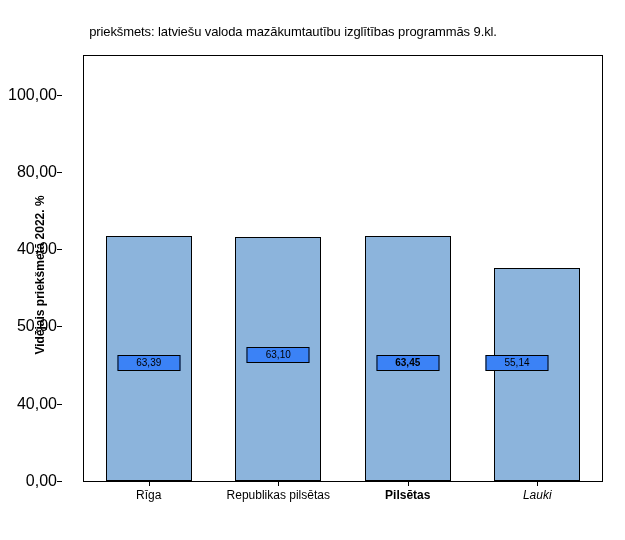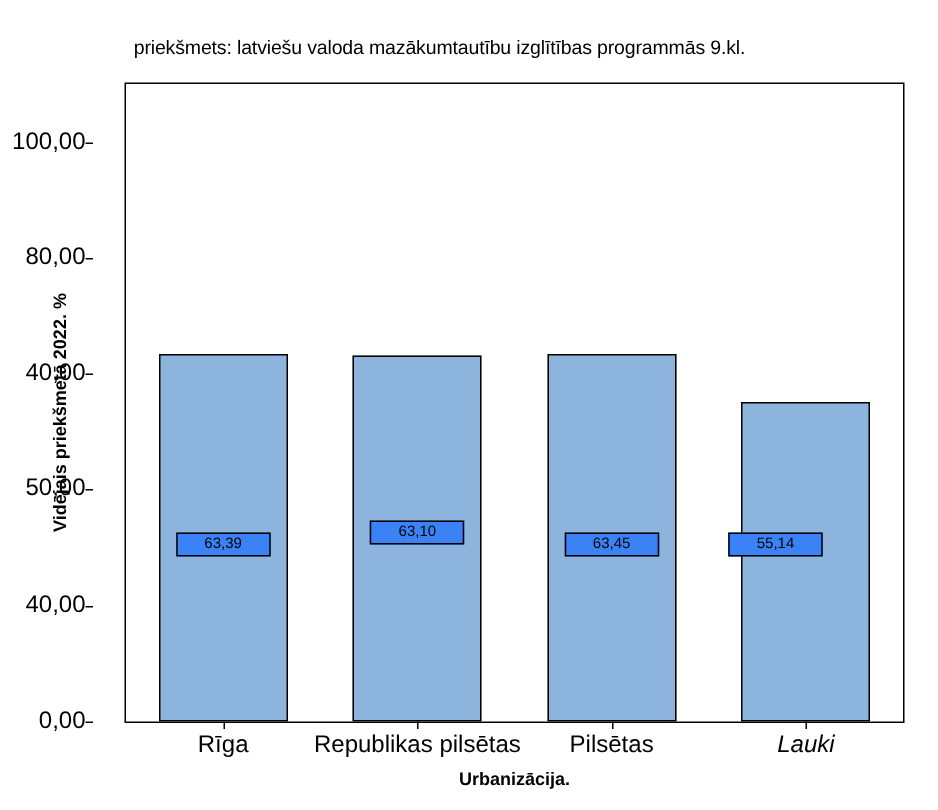--- a/index.html
+++ b/index.html
@@ -110,21 +110,21 @@
   .xtick-mark {
     position: absolute;
     bottom: -5px;
     width: 1px;
     height: 5px;
     background: #000000;
   }
   .xtick-label {
     position: absolute;
     top: 488px;
-    font-size: 16px;
+    font-size: 12px;
     color: #000000;
     text-align: center;
     transform: translateX(-50%);
     white-space: nowrap;
   }
   .xaxis-title {
     position: absolute;
     left: 83px;
     top: 512px;
     width: 520px;
@@ -145,21 +145,21 @@
 
   <div class="plot-frame">
     <div class="plot-inner" id="plot-inner">
         <div class="bar" style="left: 21.75px; width: 86px; height: 244.916px; background: rgb(140, 180, 220); border-color: rgb(0, 0, 0);"></div>
         <div class="bar-value" style="left: 64.75px; top: 307.159px;">63,39</div>
         <div class="xtick-mark" style="left: 64.75px;"></div>
         <div class="bar" style="left: 151.25px; width: 86px; height: 243.795px; background: rgb(140, 180, 220); border-color: rgb(0, 0, 0);"></div>
         <div class="bar-value" style="left: 194.25px; top: 299px;">63,10</div>
         <div class="xtick-mark" style="left: 194.25px;"></div>
         <div class="bar" style="left: 280.75px; width: 86px; height: 245.148px; background: rgb(140, 180, 220); border-color: rgb(0, 0, 0);"></div>
-        <div class="bar-value" style="left: 323.75px; top: 307.159px;">63,45</div>
+        <div class="bar-value" style="left: 323.75px; top: 307.159px; font-weight: bold;">63,45</div>
         <div class="xtick-mark" style="left: 323.75px;"></div>
         <div class="bar" style="left: 410.25px; width: 86px; height: 213.041px; background: rgb(140, 180, 220); border-color: rgb(0, 0, 0);"></div>
         <div class="bar-value" style="left: 433px; top: 307.159px;">55,14</div>
         <div class="xtick-mark" style="left: 453.25px;"></div>
       </div>
   </div>
 
   <div id="ytick-layer">
       <div class="ytick-wrap" style="top: 481px;">
         <div class="ytick-text">0,00</div>
@@ -182,19 +182,18 @@
         <div class="ytick-mark"></div>
       </div>
       <div class="ytick-wrap" style="top: 94.6364px;">
         <div class="ytick-text">100,00</div>
         <div class="ytick-mark"></div>
       </div>
     </div>
   <div id="xtick-layer">
       <div class="xtick-label" style="left: 148.75px;">Rīga</div>
       <div class="xtick-label" style="left: 278.25px;">Republikas pilsētas</div>
-      <div class="xtick-label" style="left: 407.75px;">Pilsētas</div>
+      <div class="xtick-label" style="left: 407.75px; font-weight: bold;">Pilsētas</div>
       <div class="xtick-label" style="left: 537.25px; font-style: italic;">Lauki</div>
     </div>
 
-  <div class="xaxis-title">Urbanizācija.</div>
 
 </div>
 
 </body></html>

